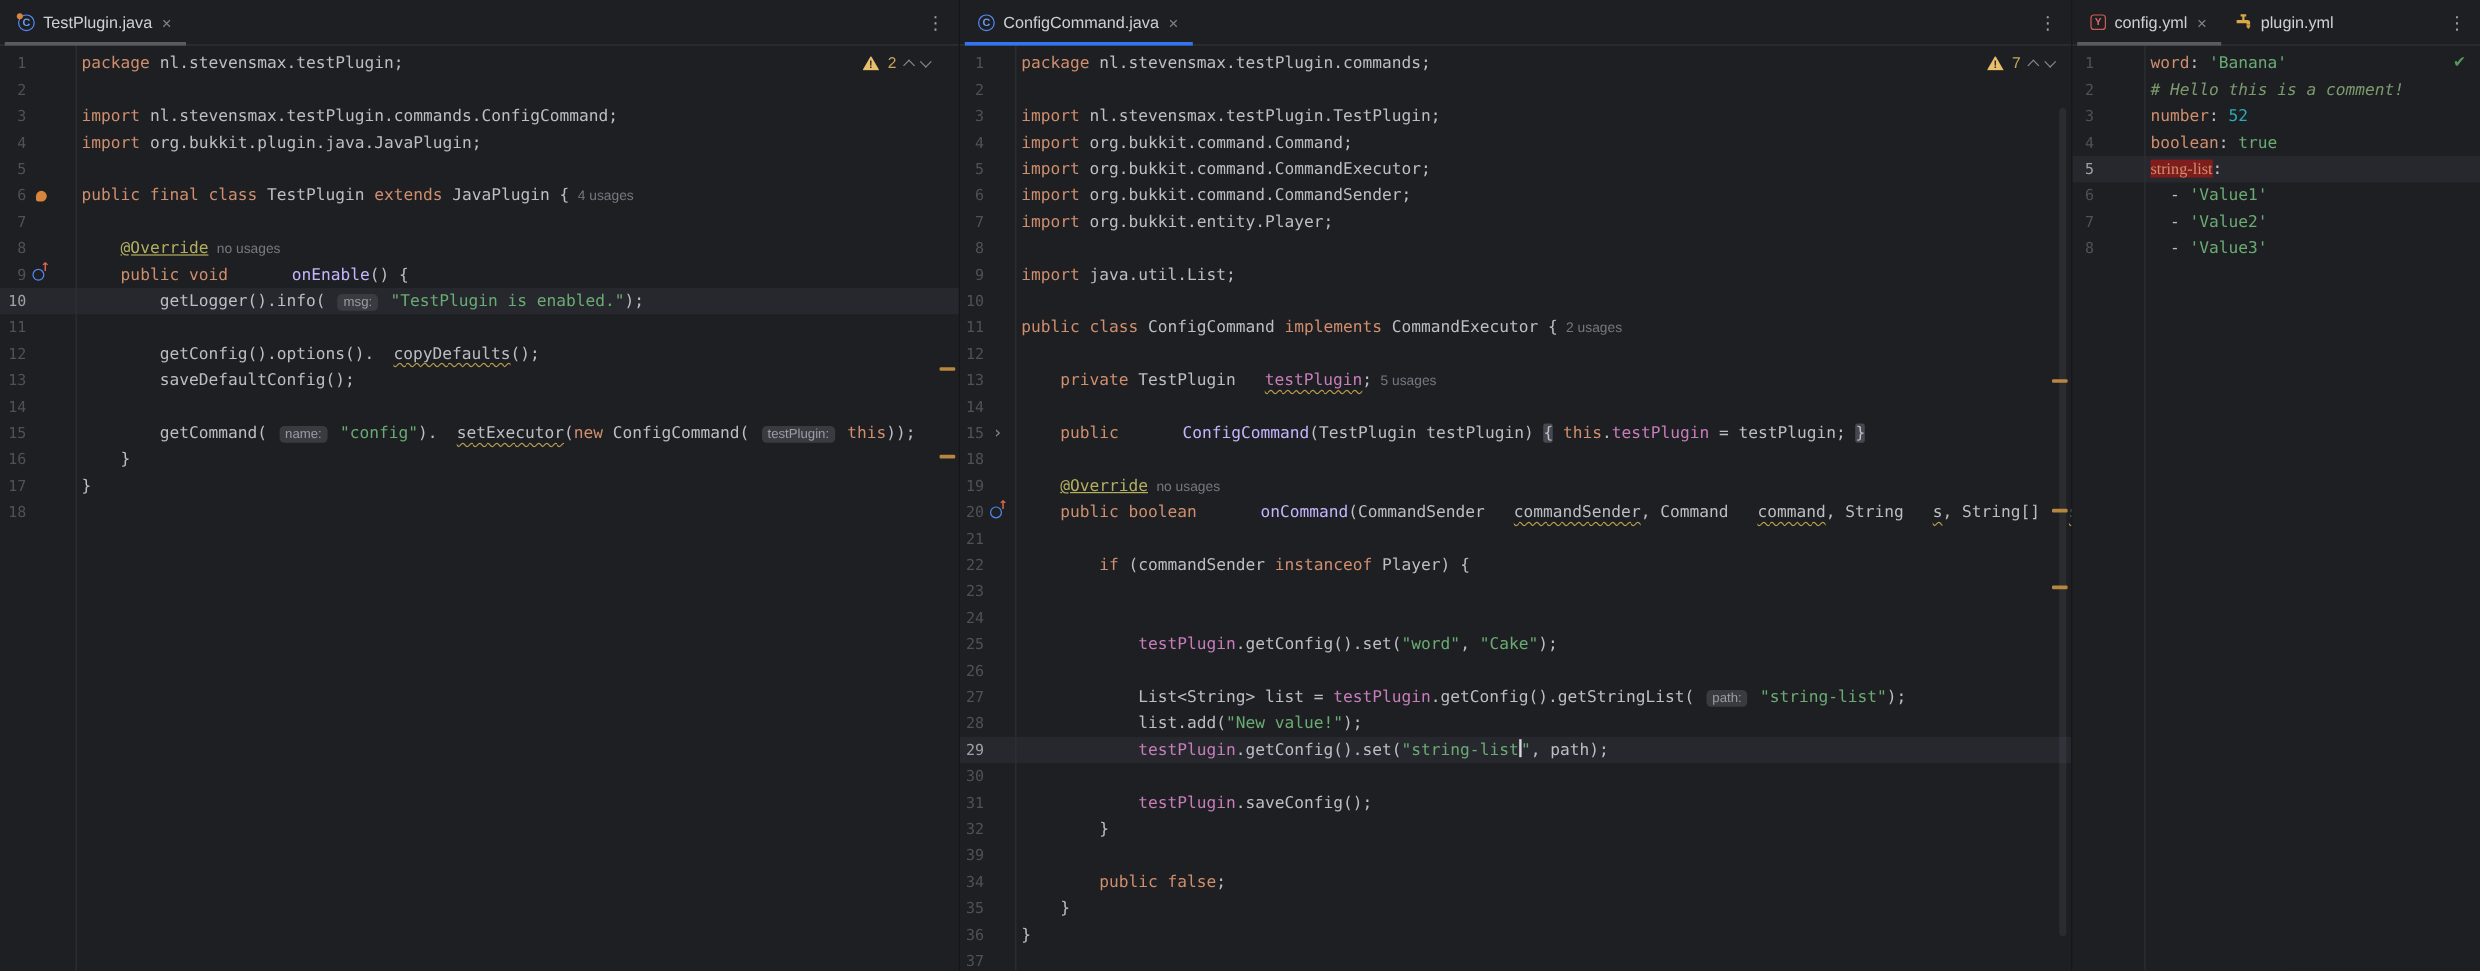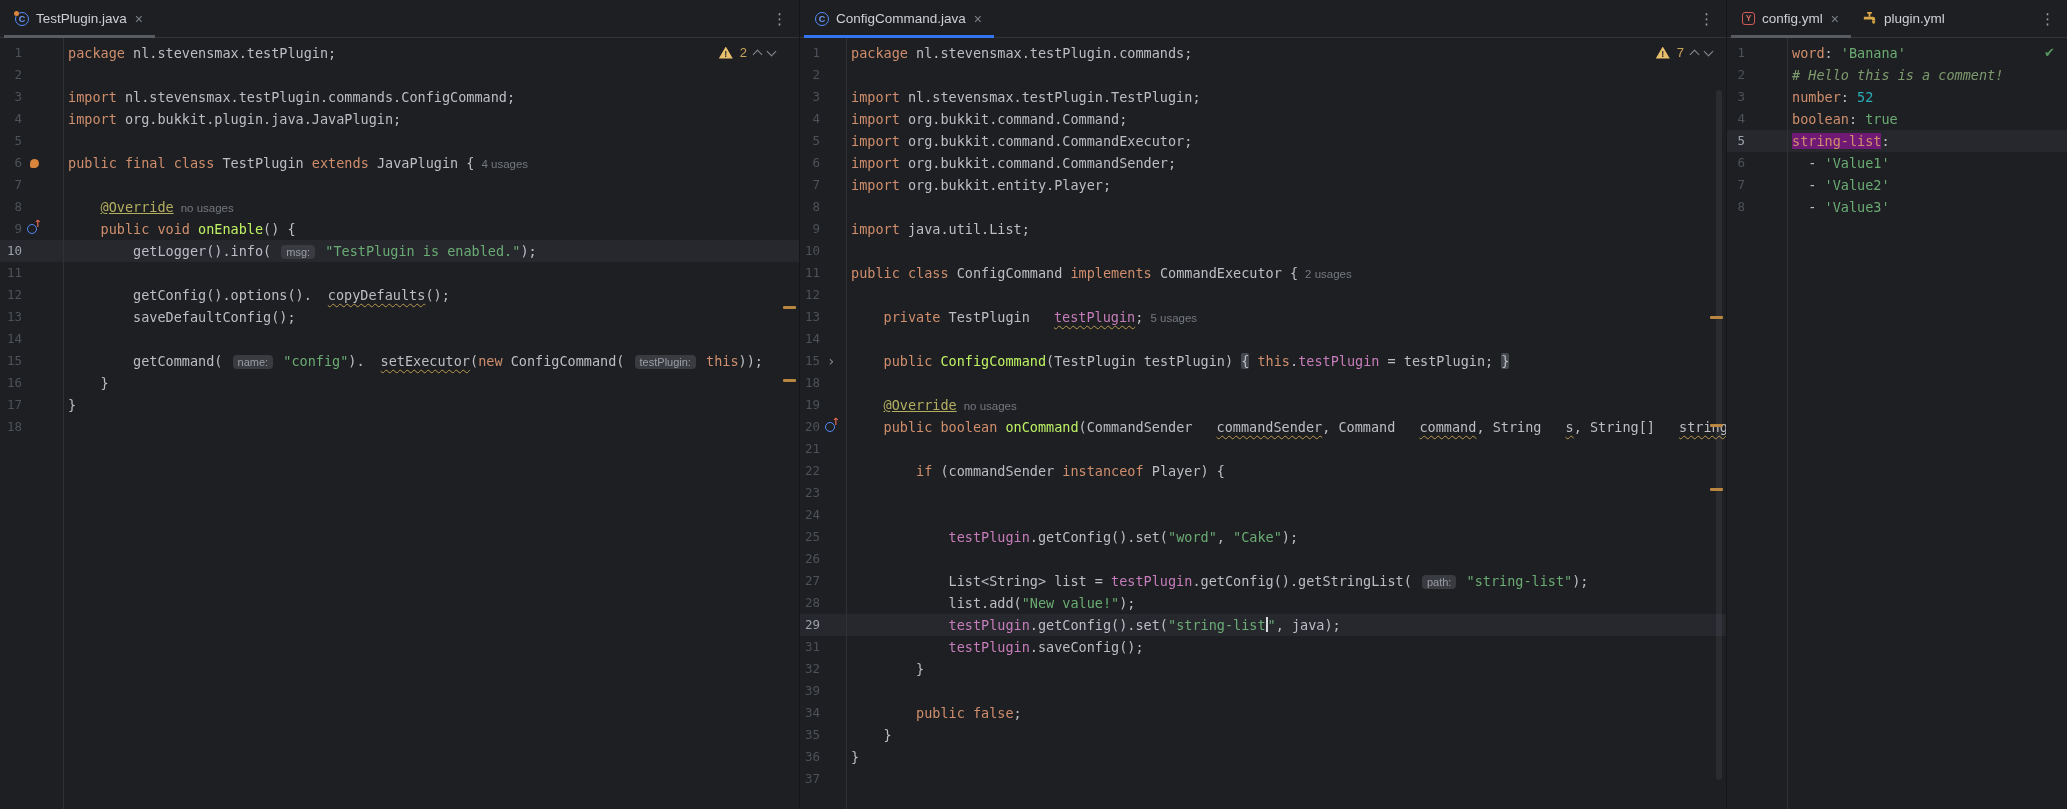--- a/index.html
+++ b/index.html
@@ -45,31 +45,31 @@
   .gi { width:var(--giw); flex:none; position:relative; }
   pre.code { font:13.5px/22px "DejaVu Sans Mono", monospace; color:#bcbec4; white-space:pre;
              padding-left:5px; overflow:visible; }
 
   
   .tok { }
   .k { color:#cf8e6d; }
   .s { color:#6aab73; }
   .n { color:#2aacb8; }
   .f { color:#c77dbb; }
-  .m { color:#bef264; }
+  .m { color:#c4b5fd;margin-left:45px; }
   .a { color:#b3ae60;text-decoration:underline; }
   .y { color:#cf8e6d; }
   .c { color:#7d9a6f; font-style:italic; }
   .u { text-decoration-line:underline; text-decoration-style:wavy; text-decoration-color:#b89b4e;
        text-decoration-thickness:1px; text-underline-offset:3px;margin-left:16px; }
   .us { font:11.5px/22px "Liberation Sans", sans-serif; color:#747880; margin-left:7px; }
   .h  { font:11px/14px "Liberation Sans", sans-serif; color:#999da4; background:#393b40;
         border-radius:4px; padding:1px 5px; margin:0 2px; }
   .fd { background:#45484e; border-radius:2px; }
-  .sel{ background:#701a75; }
+  .sel{ background:#7f1d1d;font-family:Liberation Serif, serif; }
   .caret { display:inline-block; width:0; border-left:2px solid #d7d9de; height:15px;
            vertical-align:-2px; }
 
   
   .gplug { position:absolute; left:8px; top:7px; width:9px; height:9px; border-radius:50% 50% 50% 2px;
            background:#d9853b; }
   .govr { position:absolute; left:5px; top:5px; width:12px; height:12px; }
   .govr .ring { position:absolute; left:0; top:1px; width:10px; height:10px; border:1.6px solid #548af7;
                 border-radius:50%; }
   .govr .arr { position:absolute; right:-3px; top:-4px; color:#e0684e; font:bold 10px/10px "DejaVu Sans",sans-serif; }
@@ -359,21 +359,26 @@
           <pre class="code"><span class="tok p">            List&lt;String&gt; list = </span><span class="tok f">testPlugin</span><span class="tok p">.getConfig().getStringList( </span><span class="tok h">path:</span><span class="tok p"> </span><span class="tok s">"string-list"</span><span class="tok p">);</span></pre>
         </div>
         <div class="row">
           <span class="ln">28</span>
           <span class="gi"></span>
           <pre class="code"><span class="tok p">            list.add(</span><span class="tok s">"New value!"</span><span class="tok p">);</span></pre>
         </div>
         <div class="row hl">
           <span class="ln">29</span>
           <span class="gi"></span>
-          <pre class="code"><span class="tok p">            </span><span class="tok f">testPlugin</span><span class="tok p">.getConfig().set(</span><span class="tok s">"string-list</span><span class="tok caret"></span><span class="tok s">"</span><span class="tok p">, java);</span></pre>
+          <pre class="code"><span class="tok p">            </span><span class="tok f">testPlugin</span><span class="tok p">.getConfig().set(</span><span class="tok s">"string-list</span><span class="tok caret"></span><span class="tok s">"</span><span class="tok p">, path);</span></pre>
+        </div>
+        <div class="row">
+          <span class="ln">30</span>
+          <span class="gi"></span>
+          <pre class="code"></pre>
         </div>
         <div class="row">
           <span class="ln">31</span>
           <span class="gi"></span>
           <pre class="code"><span class="tok p">            </span><span class="tok f">testPlugin</span><span class="tok p">.saveConfig();</span></pre>
         </div>
         <div class="row">
           <span class="ln">32</span>
           <span class="gi"></span>
           <pre class="code"><span class="tok p">        }</span></pre>

